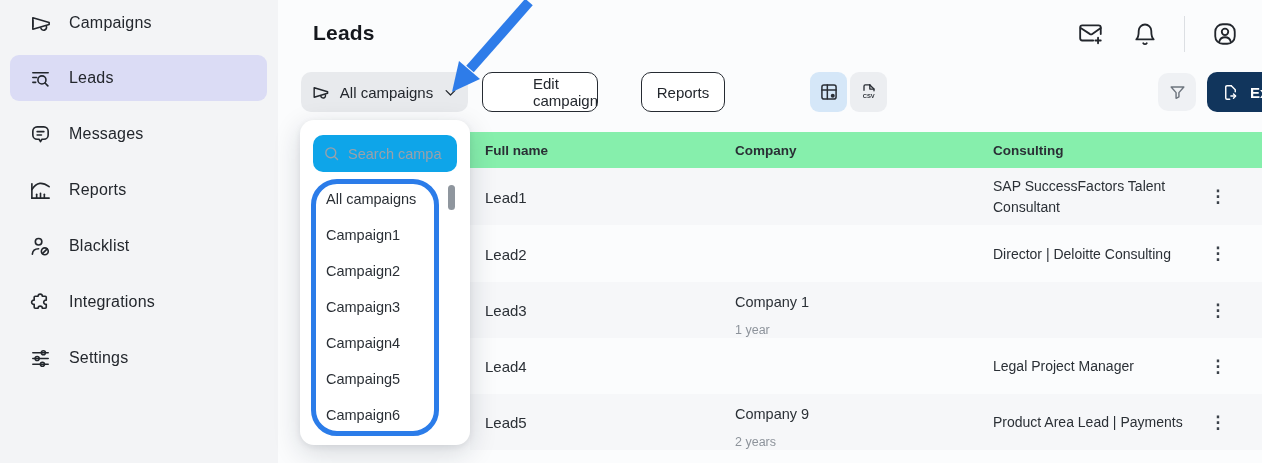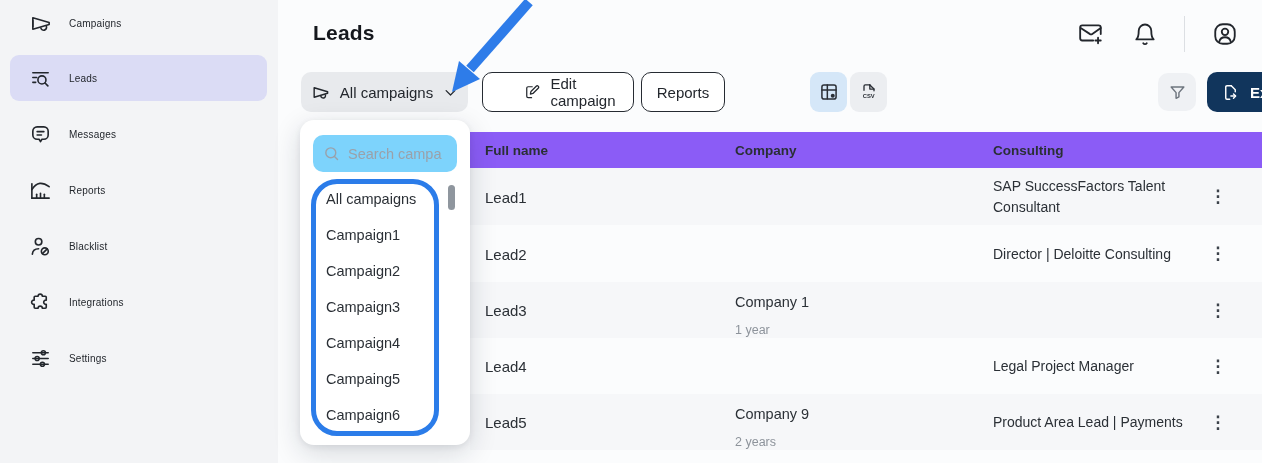--- a/index.html
+++ b/index.html
@@ -4,65 +4,65 @@
 <style>
   * { margin:0; padding:0; box-sizing:border-box; }
   html,body { width:1262px; height:463px; overflow:hidden; }
   body { font-family:"Liberation Sans", sans-serif; background:#fff; color:#20242a; position:relative; }
   .app { position:absolute; inset:0; width:1262px; height:463px; background:#fbfcfd; }
 
   
   .sidebar { position:absolute; left:0; top:0; width:278px; height:463px; background:#f3f4f6; }
   .side-item { position:absolute; left:10px; width:257px; height:46px; display:flex; align-items:center; gap:17px; padding-left:19px; border-radius:9px; cursor:pointer; }
   .side-item .ic { width:23px; height:23px; color:#23272d; flex:0 0 auto; display:flex; align-items:center; justify-content:center; }
-  .side-item .lbl { font-size:10px; color:#23272d; letter-spacing:.2px; }
+  .side-item .lbl { font-size:16px; color:#23272d; letter-spacing:.2px; }
   .side-item.active { background:#dbdcf5; }
 
   
   .page-title { position:absolute; left:313px; top:21px; font-size:21px; font-weight:700; color:#15181d; letter-spacing:.2px; }
   .top-icon { position:absolute; top:21px; width:26px; height:26px; color:#22262c; cursor:pointer; }
   .top-divider { position:absolute; left:1184px; top:16px; width:1px; height:36px; background:#dcdfe3; }
 
   
   .btn { position:absolute; top:72px; height:40px; display:flex; align-items:center; justify-content:center; gap:10px; border-radius:10px; font-size:15px; color:#23272d; cursor:pointer; background:#fff; }
   .btn .ic { width:19px; height:19px; display:flex; align-items:center; }
   .campaign-btn { left:301px; width:167px; background:#e8eaed; }
   .outline-btn { border:1.4px solid #262b32; }
-  .edit-btn { left:482px; width:152px;padding-left:41px; }
+  .edit-btn { left:482px; width:116px;padding-left:41px; }
   .reports-btn { left:641px; width:84px; }
   .toggle { position:absolute; top:72px; width:37px; height:40px; border-radius:9px; display:flex; align-items:center; justify-content:center; cursor:pointer; }
   .toggle .ic { width:20px; height:20px; color:#2a2f36; }
   .toggle.on { left:810px; background:#d5e7f8; }
   .toggle.off { left:850px; background:#eceef1; }
   .search-wrap { position:absolute; left:897px; top:72px; width:253px; height:40px; background:#eff1f4; border-radius:10px; display:flex; align-items:center; padding:0 12px; gap:9px; }
   .search-wrap .ic { width:18px; height:18px; color:#8b929b; flex:0 0 auto; }
   .search-wrap input { border:none; outline:none; background:transparent; font-family:"Liberation Sans",sans-serif; font-size:15px; color:#3a4048; width:100%; }
   .search-wrap input::placeholder { color:#9aa1aa; }
   .filter-btn { position:absolute; left:1158px; top:73px; width:38px; height:38px; background:#eff1f4; border-radius:10px; display:flex; align-items:center; justify-content:center; cursor:pointer; }
   .filter-btn .ic { width:19px; height:19px; color:#6e757e; }
   .export-btn { left:1207px; width:92px; background:#11355c; color:#fff; font-weight:700; justify-content:flex-start; padding-left:14px; }
   .export-btn .ic { color:#fff; }
 
   
   .table { position:absolute; left:470px; top:132px; width:792px; }
-  .thead { position:absolute; left:0; top:0; width:792px; height:36px; background:#8b5cf6; display:flex; align-items:center; }
+  .thead { position:absolute; left:0; top:0; width:792px; height:36px; background:#86efac; display:flex; align-items:center; }
   .th { font-size:13.5px; font-weight:700; color:#2a2f35; }
   .th.c1 { position:absolute; left:15px; } .th.c2 { position:absolute; left:265px; } .th.c3 { position:absolute; left:523px; }
   .trow { position:absolute; left:0; width:792px; }
   .trow.alt { background:#f6f7f9; }
   .cell-name { position:absolute; left:15px; top:50%; transform:translateY(-50%); font-size:15px; color:#2b3036; }
   .cell-co { position:absolute; left:265px; top:50%; transform:translateY(-50%); }
   .cell-co .co { font-size:14.5px; color:#2b3036;margin-top:10px; }
   .cell-co .ten { font-size:12.5px; color:#8d939b; margin-top:13px; }
   .cell-occ { position:absolute; left:523px; top:50%; transform:translateY(-50%); width:206px; font-size:14px; color:#2b3036; line-height:1.5; }
   .kebab { position:absolute; left:736px; top:50%; transform:translateY(-50%); width:24px; height:24px; display:flex; align-items:center; justify-content:center; font-size:17px; font-weight:700; color:#3c424a; cursor:pointer; letter-spacing:0; }
 
   
   .dropdown { position:absolute; left:300px; top:120px; width:170px; height:325px; background:#fff; border-radius:14px; box-shadow:0 8px 28px rgba(20,30,50,.16), 0 2px 6px rgba(20,30,50,.08); z-index:40; }
-  .dd-search { position:absolute; left:13px; top:15px; width:144px; height:37px; background:#7dd3fc; border-radius:10px; display:flex; align-items:center; padding:0 10px; gap:8px; overflow:hidden; }
+  .dd-search { position:absolute; left:13px; top:15px; width:144px; height:37px; background:#0ea5e9; border-radius:10px; display:flex; align-items:center; padding:0 10px; gap:8px; overflow:hidden; }
   .dd-search .ic { width:17px; height:17px; color:#9aa1aa; flex:0 0 auto; }
   .dd-search input { border:none; outline:none; background:transparent; font-family:"Liberation Sans",sans-serif; font-size:14.5px; width:110px; color:#3a4048; }
   .dd-search input::placeholder { color:#9aa1aa; }
   .dd-list { position:absolute; left:26px; top:61px; }
   .dd-item { height:36px; line-height:36px; font-size:14.5px; color:#2b3036; white-space:nowrap; cursor:pointer; }
   .dd-highlight { position:absolute; left:11px; top:59px; width:128px; height:257px; border:5px solid #2b7ce9; border-radius:26px; pointer-events:none; }
   .dd-scroll { position:absolute; left:148px; top:65px; width:7px; height:25px; background:#8f969e; border-radius:4px; cursor:pointer; }
 
   
   .arrow-overlay { position:absolute; inset:0; z-index:60; pointer-events:none; }

